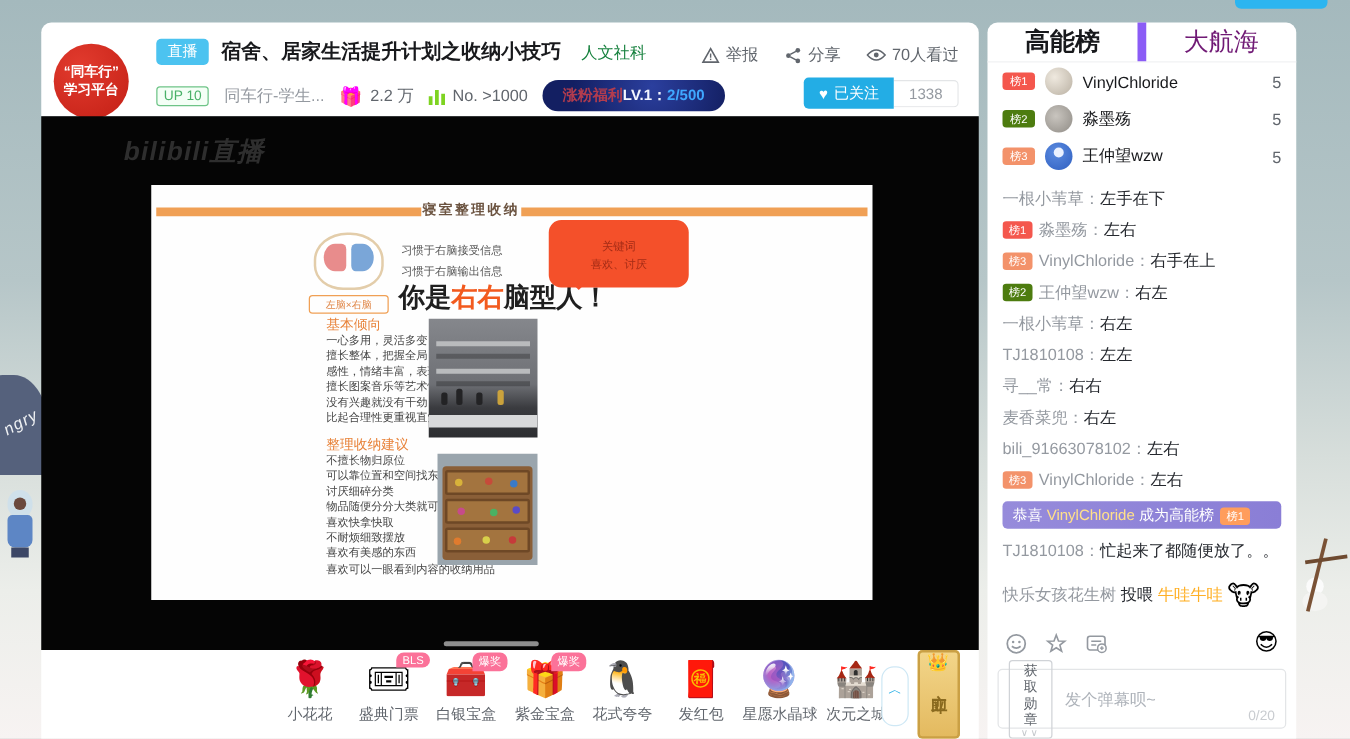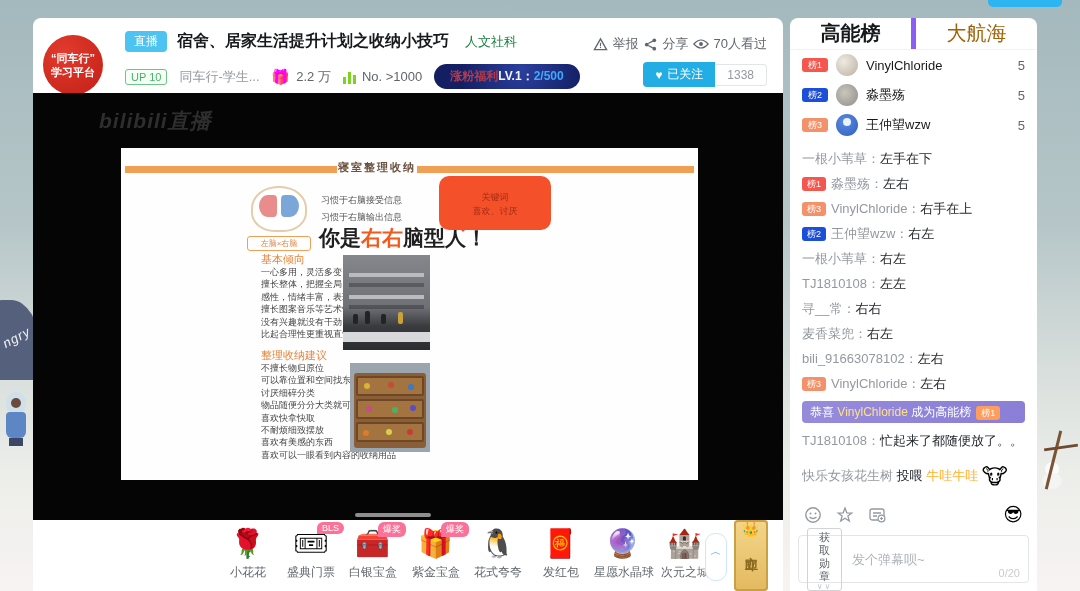--- a/index.html
+++ b/index.html
@@ -28,21 +28,21 @@
   .header-card { position:absolute; left:33px; top:18px; width:750px; height:75px; background:#fff;
                  border-radius:8px 8px 0 0; }
   .logo { position:absolute; left:10px; top:17px; width:60px; height:60px; border-radius:50%;
           background:radial-gradient(circle at 35% 30%,#e23b2e,#c31f15); color:#fff; display:flex;
           flex-direction:column; align-items:center; justify-content:center; font-weight:bold;
           font-size:11px; line-height:14px; text-align:center; }
   .hrow1 { position:absolute; left:92px; top:13px; display:flex; align-items:center; gap:10px; }
   .live-badge { background:#4cc3f0; color:#fff; font-size:12px; padding:2px 9px; border-radius:4px; }
   .room-title { font-size:16px; font-weight:bold; color:#18191c; }
   .room-cat { font-size:13px; color:#15803d; margin-left:6px; }
-  .hrow1-right { position:absolute; right:16px; top:17px; display:flex; align-items:center; gap:4px;
+  .hrow1-right { position:absolute; right:16px; top:17px; display:flex; align-items:center; gap:20px;
                  font-size:13px; color:#61666d; }
   .meta-item { display:flex; align-items:center; gap:5px; }
   .meta-item svg { display:block; }
   .hrow2 { position:absolute; left:92px; top:46px; display:flex; align-items:center; gap:12px; }
   .up-badge { border:1px solid #6ec487; color:#49b168; background:#f4fff6; font-size:11px;
               padding:1px 5px; border-radius:3px; }
   .streamer { font-size:13px; color:#9499a0; max-width:92px; white-space:nowrap; overflow:hidden;
               text-overflow:ellipsis; }
   .stat { display:flex; align-items:center; gap:6px; font-size:13px; color:#61666d; }
   .gift-glyph { font-size:15px; filter:hue-rotate(310deg) saturate(2); }
@@ -119,25 +119,25 @@
             box-shadow:inset 0 0 0 2px #caa045; }
   .ribbon .crown { font-size:14px; line-height:18px; display:block; }
   .ribbon .v-text { writing-mode:vertical-rl; color:#8a6a1f; font-size:13px; font-weight:bold; letter-spacing:3px; }
 
   
   .panel { position:absolute; left:790px; top:18px; width:247px; height:573px; background:#fff;
            border-radius:8px 8px 0 0; display:flex; flex-direction:column; }
   .tabs { display:flex; height:32px; border-bottom:1px solid #f1f2f3; flex:none; }
   .tab { flex:1; display:flex; align-items:center; justify-content:center; font-size:20px; cursor:pointer; }
   .tab.active { color:#18191c; font-weight:bold; }
-  .tab.inactive { color:#a16207; border-left:5px solid #8b5cf6; }
+  .tab.inactive { color:#701a75; border-left:7px solid #8b5cf6; }
   .rank-row { display:flex; align-items:center; height:30px; padding:0 12px; gap:8px; flex:none; }
   .rank-badge { width:26px; height:14px; border-radius:3px; color:#fff; font-size:9px; display:flex;
                 align-items:center; justify-content:center; flex:none; }
-  .rb1 { background:#f4574d; } .rb2 { background:#1d4ed8; } .rb3 { background:#f3926a; }
+  .rb1 { background:#f4574d; } .rb2 { background:#4d7c0f; } .rb3 { background:#f3926a; }
   .avatar { width:22px; height:22px; border-radius:50%; flex:none; }
   .av1 { background:radial-gradient(circle at 35% 35%,#efe9df,#b9b0a2); }
   .av2 { background:radial-gradient(circle at 40% 40%,#c9c5bf,#8f8b85); }
   .av3 { background:radial-gradient(circle at 40% 35%,#5b8be0,#2f5fc0); position:relative; }
   .av3:after { content:""; position:absolute; left:7px; top:4px; width:8px; height:8px; background:#eaf1ff; border-radius:50%; }
   .rank-name { flex:1; font-size:13px; color:#18191c; white-space:nowrap; overflow:hidden; text-overflow:ellipsis; }
   .rank-val { font-size:13px; color:#61666d; }
   .chat { flex:1; padding:6px 12px 0 12px; overflow:hidden; font-size:13px; }
   .msg { line-height:25px; white-space:nowrap; overflow:hidden; text-overflow:ellipsis; }
   .msg .badge { display:inline-block; min-width:24px; height:14px; line-height:14px; border-radius:3px;

